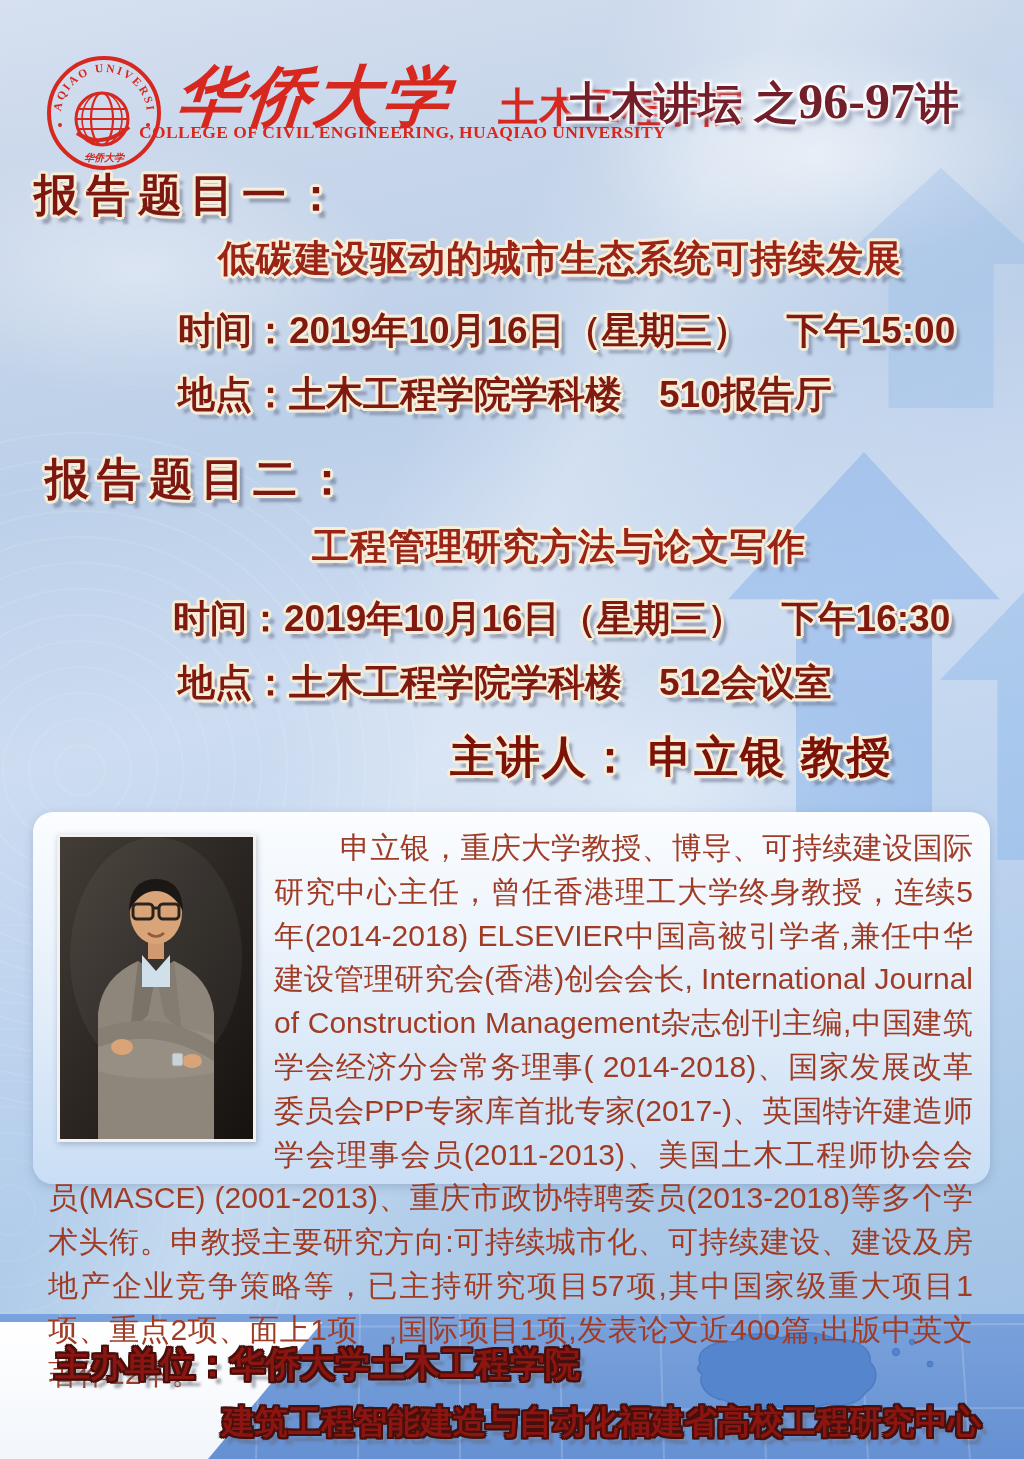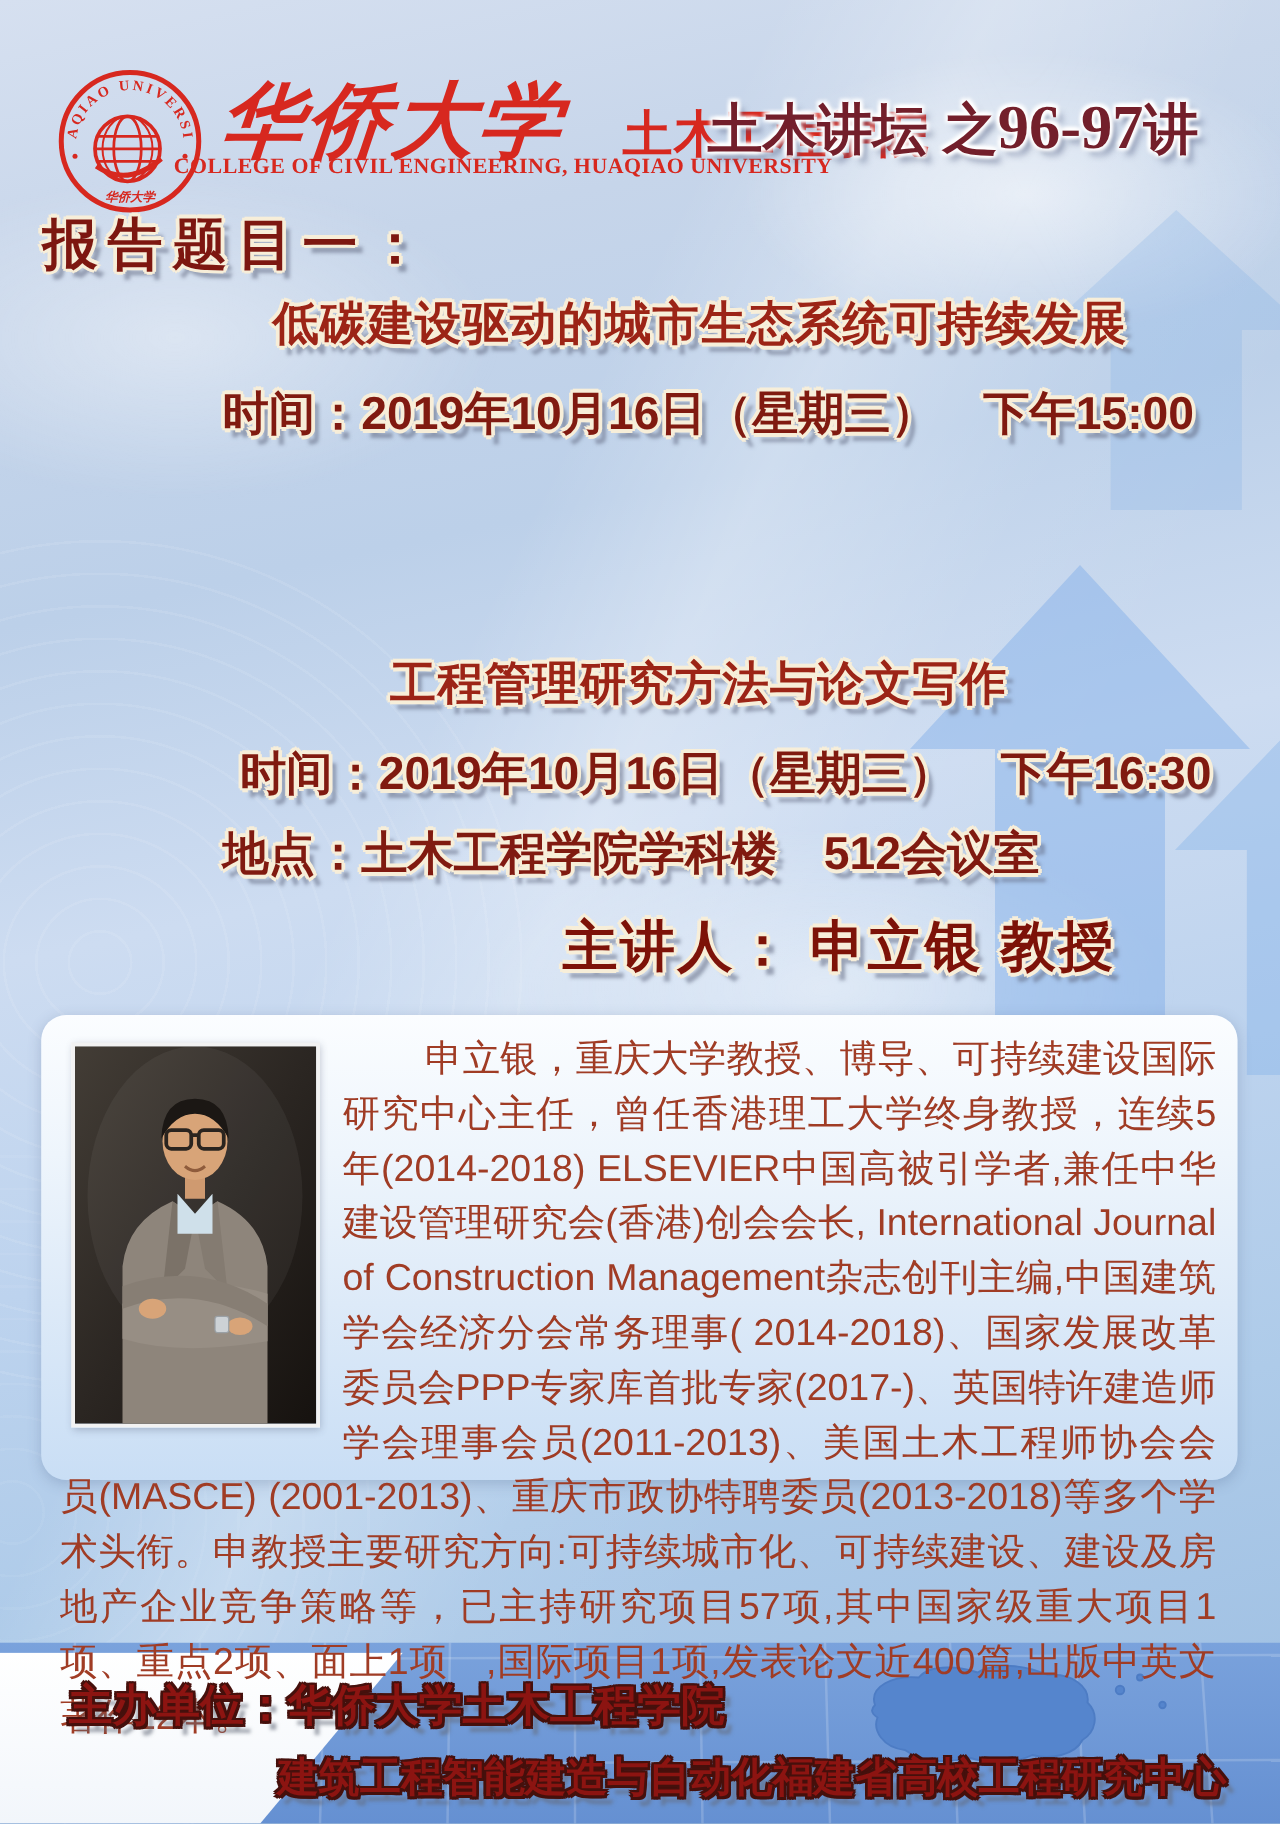--- a/index.html
+++ b/index.html
@@ -42,21 +42,21 @@
       6px 7px 3px rgba(96,104,128,.55);}
   .lbl{color:#7d1710;font-size:44px;letter-spacing:8px;}
   .ttl{color:#9c2416;font-size:37px;letter-spacing:1px;}
   .tim{color:#801a10;font-size:37px;}
   .lec1-label{left:34px;top:166px;}
   .lec1-title{left:218px;top:234px;}
   .lec1-time{left:178px;top:306px;}
   .lec1-venue{left:178px;top:370px;}
   .lec2-label{left:45px;top:450px;}
   .lec2-title{left:312px;top:522px;text-align:right;}
-  .lec2-time{left:192px;top:594px;text-align:center;}
+  .lec2-time{left:173px;top:594px;text-align:center;}
   .lec2-venue{left:178px;top:658px;}
   .speaker{left:450px;top:728px;color:#7d1208;font-size:44px;letter-spacing:2px;}
 
   
   .bio-box{position:absolute;left:33px;top:812px;width:957px;height:372px;border-radius:20px;z-index:3;
     background:linear-gradient(180deg,#fbfdff 0%,#eef5fc 30%,#ddeaf8 62%,#c9def5 100%);
     box-shadow:0 3px 10px rgba(70,90,130,.25);padding:14px 17px 0 15px;box-sizing:border-box;}
   .photo{float:left;width:193px;height:302px;margin:8px 18px 6px 9px;border:3px solid #f2f2f2;
     box-shadow:1px 2px 6px rgba(60,70,100,.3);}
   .bio-text{margin:0;color:#a03c25;font-size:30px;line-height:43.8px;text-align:justify;text-indent:2.2em;}
@@ -146,21 +146,23 @@
     </svg>
   </div>
   <div class="uni-name">华侨大学</div>
   <div class="college-name">土木工程学院</div>
   <div class="college-en">COLLEGE OF CIVIL ENGINEERING, HUAQIAO UNIVERSITY</div>
   <div class="series"><span>土木讲坛 之</span><span class="num">96-97</span><span>讲</span></div>
 
   <div class="outline lbl lec1-label">报告题目一：</div>
   <div class="outline ttl lec1-title">低碳建设驱动的城市生态系统可持续发展</div>
   <div class="outline tim lec1-time">时间：2019年10月16日（星期三）　下午15:00</div>
-
+  <div class="outline tim lec1-venue">地点：土木工程学院学科楼　510报告厅</div>
+
+  <div class="outline lbl lec2-label">报告题目二：</div>
   <div class="outline ttl lec2-title">工程管理研究方法与论文写作</div>
   <div class="outline tim lec2-time">时间：2019年10月16日（星期三）　下午16:30</div>
   <div class="outline tim lec2-venue">地点：土木工程学院学科楼　512会议室</div>
 
   <div class="outline speaker">主讲人： 申立银 教授</div>
 
   <div class="bio-box">
     <div class="photo">
       <svg width="193" height="302" viewBox="0 0 193 302">
         <defs>

